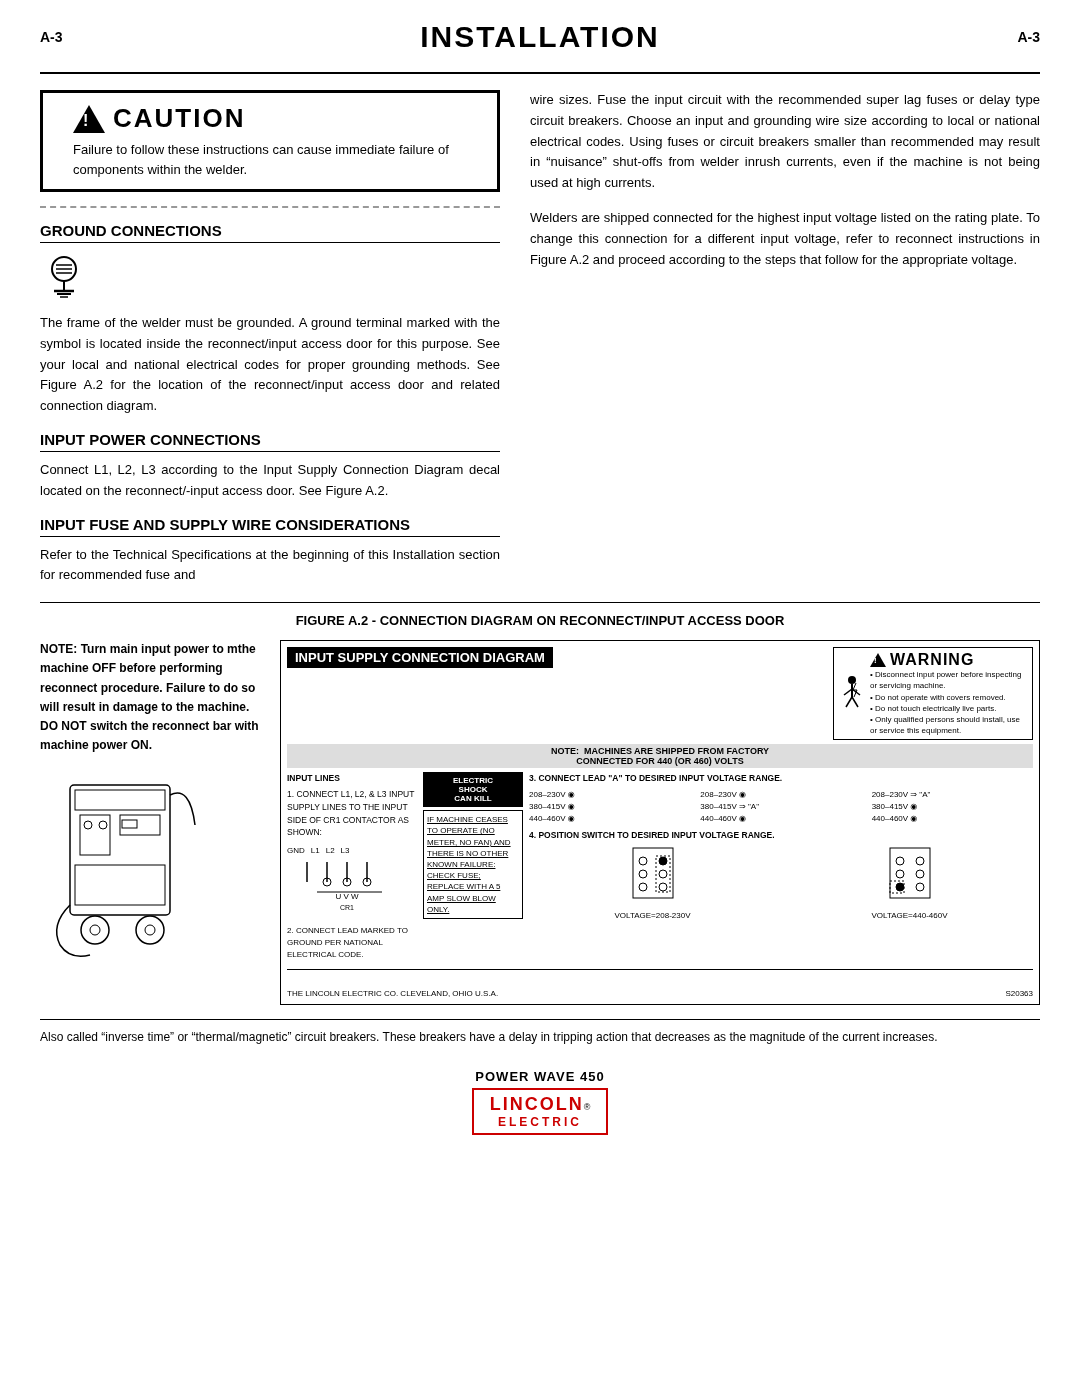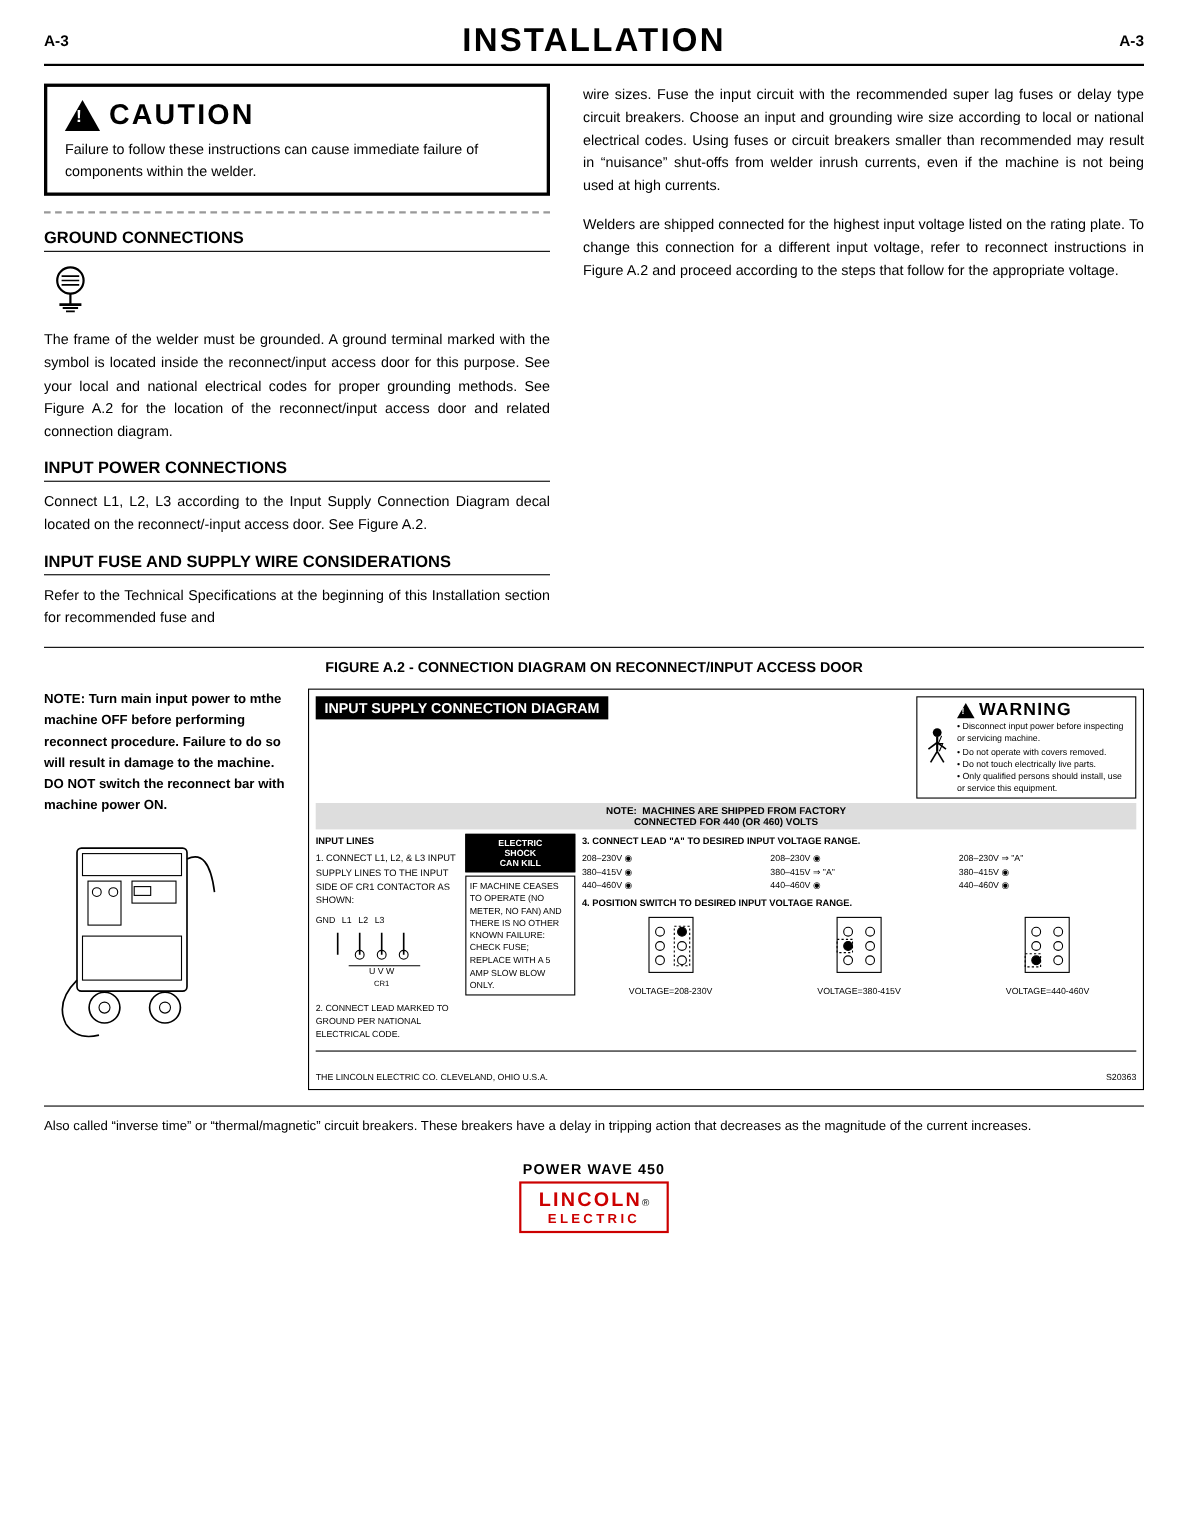--- a/index.html
+++ b/index.html
@@ -16,21 +16,21 @@
       min-height: 1397px;
       padding: 20px 40px 30px 40px;
       background: #fff;
     }
     
     .header {
       display: flex;
       justify-content: space-between;
       align-items: center;
       border-bottom: 2px solid #000;
-      padding-bottom: 4px;
+      padding-bottom: 18px;
       margin-bottom: 16px;
     }
     .header-left, .header-right {
       font-size: 14px;
       font-weight: bold;
     }
     .header-title {
       font-size: 30px;
       font-weight: bold;
       text-align: center;
@@ -47,21 +47,21 @@
     .col-left {
       flex: 0 0 46%;
     }
     .col-right {
       flex: 1;
     }
 
     
     .caution-box {
       border: 3px solid #000;
-      padding: 10px 16px;
+      padding: 10px 30px;
       margin-bottom: 14px;
       background: #fff;
     }
     .caution-header {
       display: flex;
       align-items: center;
       gap: 8px;
       margin-bottom: 6px;
     }
     .caution-triangle {
@@ -493,21 +493,21 @@
             </div>
             <div style="font-size:8px;margin-bottom:4px;">2. CONNECT LEAD MARKED TO GROUND PER NATIONAL ELECTRICAL CODE.</div>
           </div>
 
           <div class="diag-center-col">
             <div class="electric-shock-box">
               <div>ELECTRIC</div>
               <div>SHOCK</div>
               <div>CAN KILL</div>
             </div>
-            <div style="font-size:8px;line-height:1.4;border:1px solid #000;padding:3px;">IF MACHINE CEASES TO OPERATE (NO METER, NO FAN) AND THERE IS NO OTHER KNOWN FAILURE: CHECK FUSE; REPLACE WITH A 5 AMP SLOW BLOW ONLY.</div>
+            <div style="font-size:8px;line-height:1.4;border:1px solid #000;padding:3px;text-decoration:underline;">IF MACHINE CEASES TO OPERATE (NO METER, NO FAN) AND THERE IS NO OTHER KNOWN FAILURE: CHECK FUSE; REPLACE WITH A 5 AMP SLOW BLOW ONLY.</div>
           </div>
 
           <div class="diag-right-col">
             <div style="margin-bottom:4px;font-weight:bold;">3. CONNECT LEAD "A" TO DESIRED INPUT VOLTAGE RANGE.</div>
             <div class="diag-voltage-row">
 
               <div class="diag-voltage-col">
                 <div>208–230V ◉</div>
                 <div>380–415V ◉</div>
                 <div>440–460V ◉</div>
@@ -541,33 +541,20 @@
                   <circle cx="35" cy="41" r="4" fill="none" stroke="#000" stroke-width="1"></circle>
                   <rect x="28" y="10" width="14" height="36" fill="none" stroke="#000" stroke-width="1" stroke-dasharray="2"></rect>
                 </svg>
                 <div>VOLTAGE=208-230V</div>
               </div>
               <div class="diag-switch-col">
                 <svg width="50" height="60" viewBox="0 0 50 60">
                   <rect x="5" y="2" width="40" height="50" fill="none" stroke="#000" stroke-width="1"></rect>
                   <circle cx="15" cy="15" r="4" fill="none" stroke="#000" stroke-width="1"></circle>
                   <circle cx="35" cy="15" r="4" fill="none" stroke="#000" stroke-width="1"></circle>
-                  <circle cx="15" cy="28" r="4" fill="#000" stroke="#000" stroke-width="1"></circle>
-                  <circle cx="35" cy="28" r="4" fill="none" stroke="#000" stroke-width="1"></circle>
-                  <circle cx="15" cy="41" r="4" fill="none" stroke="#000" stroke-width="1"></circle>
-                  <circle cx="35" cy="41" r="4" fill="none" stroke="#000" stroke-width="1"></circle>
-                  <rect x="5" y="22" width="14" height="12" fill="none" stroke="#000" stroke-width="1" stroke-dasharray="2"></rect>
-                </svg>
-                <div>VOLTAGE=380-415V</div>
-              </div>
-              <div class="diag-switch-col">
-                <svg width="50" height="60" viewBox="0 0 50 60">
-                  <rect x="5" y="2" width="40" height="50" fill="none" stroke="#000" stroke-width="1"></rect>
-                  <circle cx="15" cy="15" r="4" fill="none" stroke="#000" stroke-width="1"></circle>
-                  <circle cx="35" cy="15" r="4" fill="none" stroke="#000" stroke-width="1"></circle>
                   <circle cx="15" cy="28" r="4" fill="none" stroke="#000" stroke-width="1"></circle>
                   <circle cx="35" cy="28" r="4" fill="none" stroke="#000" stroke-width="1"></circle>
                   <circle cx="15" cy="41" r="4" fill="#000" stroke="#000" stroke-width="1"></circle>
                   <circle cx="35" cy="41" r="4" fill="none" stroke="#000" stroke-width="1"></circle>
                   <rect x="5" y="35" width="14" height="12" fill="none" stroke="#000" stroke-width="1" stroke-dasharray="2"></rect>
                 </svg>
                 <div>VOLTAGE=440-460V</div>
               </div>
             </div>
 

